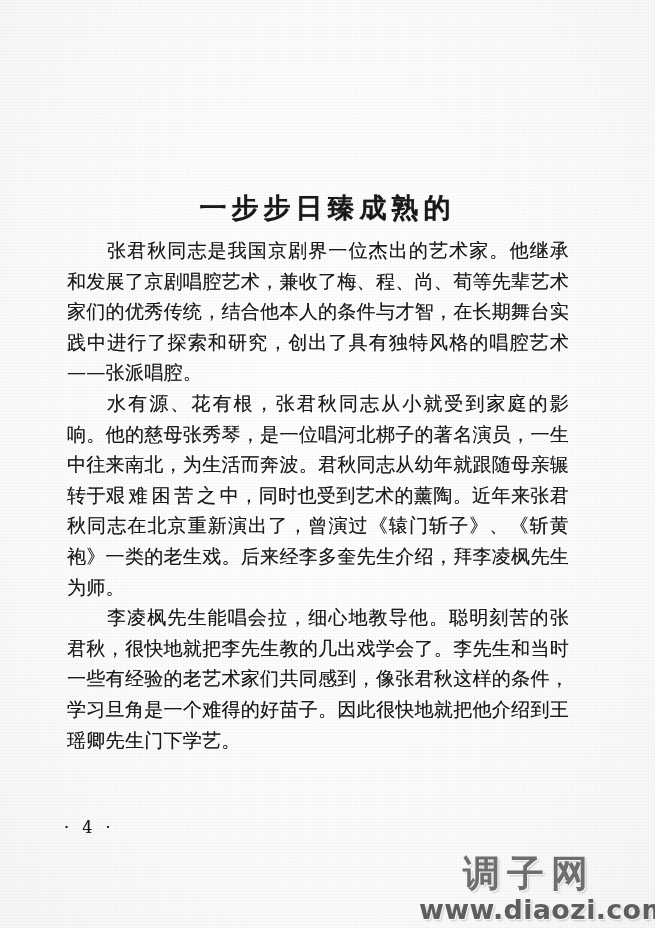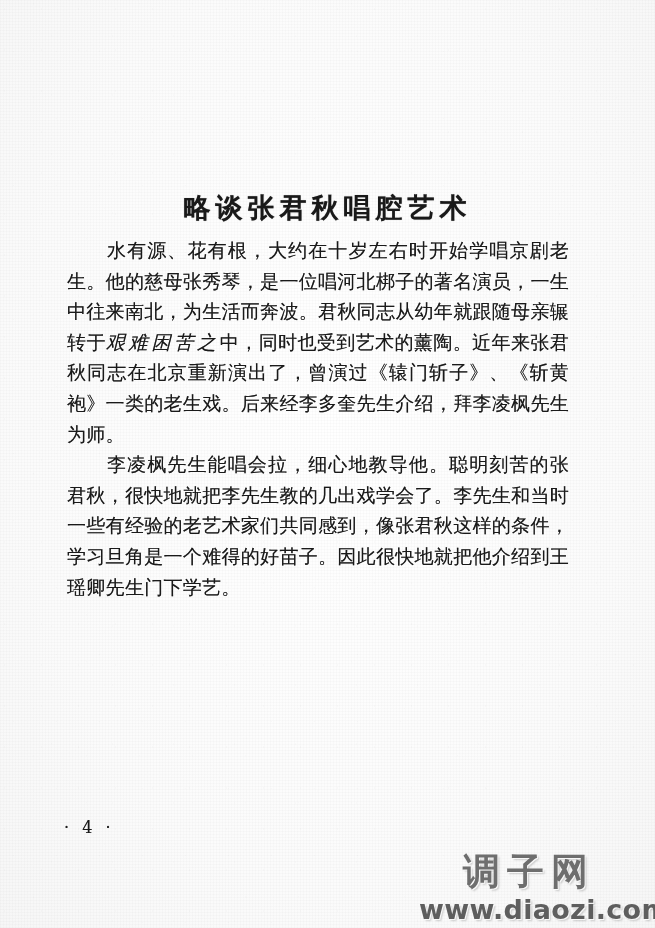--- a/index.html
+++ b/index.html
@@ -60,21 +60,20 @@
     text-indent: 40px;
     letter-spacing: 0.2px;
     font-family: "DejaVu Serif", "Liberation Serif", serif;
     text-shadow: 0 0 0.55px rgba(0,0,0,0.5);
     word-break: break-all;
   }
 
   
   .para .loose {
     letter-spacing: 3.6px;
-    font-style: italic;
   }
 
   
   .folio {
     position: absolute;
     left: 64px;
     top: 818px;
     font-size: 16px;
     line-height: 20px;
     color: #1a1a1a;
@@ -91,21 +90,21 @@
     width: 220px;
     text-align: center;
     user-select: none;
   }
   .wm-cn {
     font-size: 37px;
     line-height: 44px;
     letter-spacing: 7px;
     color: #6e6e6e;
     font-weight: 700;
-    font-family: Liberation Mono, monospace;
+    font-family: Liberation Serif, serif;
     text-shadow: 1px 1px 0 rgba(255,255,255,0.85), 2px 2px 2px rgba(0,0,0,0.18);
   }
   .wm-url {
     margin-top: -2px;
     font-size: 27px;
     line-height: 32px;
     letter-spacing: 0.3px;
     color: #5e5e5e;
     font-weight: 700;
     font-family: "DejaVu Sans", "Liberation Sans", sans-serif;
@@ -125,27 +124,28 @@
       radial-gradient(circle at 31% 77%, rgba(0,0,0,0.05) 0.5px, transparent 1px),
       radial-gradient(circle at 47% 93%, rgba(0,0,0,0.03) 0.5px, transparent 1px);
     background-size: 37px 41px, 53px 47px, 61px 59px, 43px 67px, 71px 53px;
   }
 </style>
 </head>
 <body>
 
 <div class="page">
 
-  <h1 class="title">略谈张君秋唱腔艺术</h1>
+  <h1 class="title">一步步日臻成熟的</h1>
 
   <div class="textblock">
 
+    <p class="para">张君秋同志是我国京剧界一位杰出的艺术家。他继承和发展了京剧唱腔艺术，兼收了梅、程、尚、荀等先辈艺术家们的优秀传统，结合他本人的条件与才智，在长期舞台实践中进行了探索和研究，创出了具有独特风格的唱腔艺术——张派唱腔。</p>
 
 
-    <p class="para"><span>水有源、花有根，大约在十岁左右时开始学唱京剧老生。他的慈母张秀琴，是一位唱河北梆子的著名演员，一生中往来南北，为生活而奔波。君秋同志从幼年就跟随母亲辗转于</span><span class="loose">艰难困苦之</span><span>中，同时也受到艺术的薰陶。近年来张君秋同志在北京重新演出了，曾演过《辕门斩子》、《斩黄袍》一类的老生戏。后来经李多奎先生介绍，拜李凌枫先生为师。</span></p>
+    <p class="para"><span>水有源、花有根，张君秋同志从小就受到家庭的影响。他的慈母张秀琴，是一位唱河北梆子的著名演员，一生中往来南北，为生活而奔波。君秋同志从幼年就跟随母亲辗转于</span><span class="loose">艰难困苦之</span><span>中，同时也受到艺术的薰陶。近年来张君秋同志在北京重新演出了，曾演过《辕门斩子》、《斩黄袍》一类的老生戏。后来经李多奎先生介绍，拜李凌枫先生为师。</span></p>
 
     <p class="para">李凌枫先生能唱会拉，细心地教导他。聪明刻苦的张君秋，很快地就把李先生教的几出戏学会了。李先生和当时一些有经验的老艺术家们共同感到，像张君秋这样的条件，学习旦角是一个难得的好苗子。因此很快地就把他介绍到王瑶卿先生门下学艺。</p>
 
   </div>
 
   <div class="folio">· 4 ·</div>
 
   <div class="watermark">
     <div class="wm-cn">调子网</div>
     <div class="wm-url">www.diaozi.com</div>

